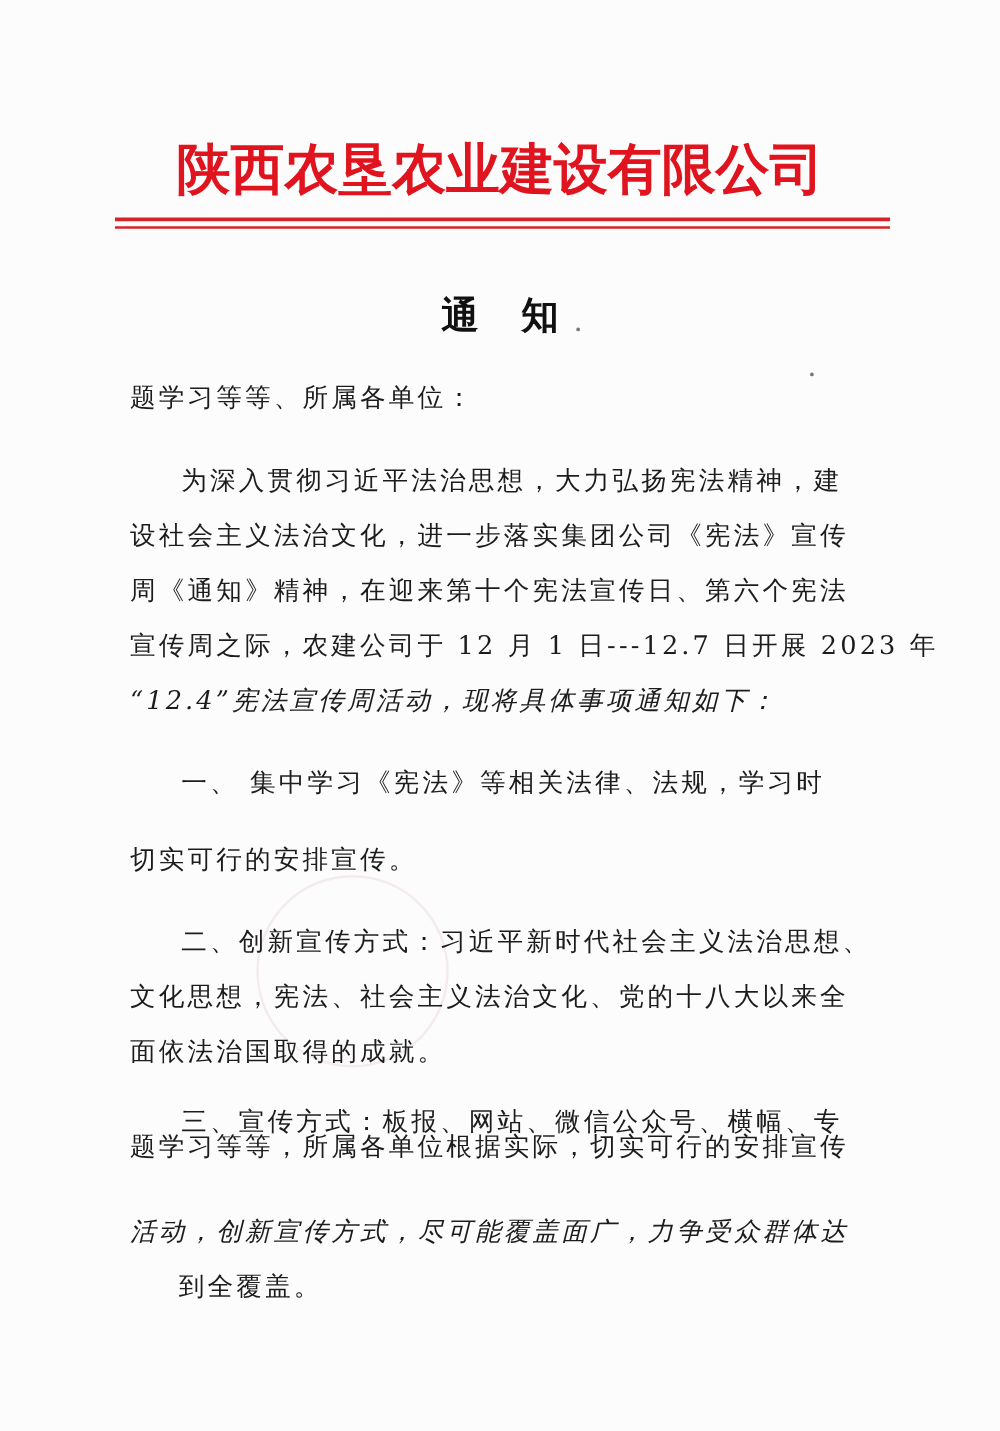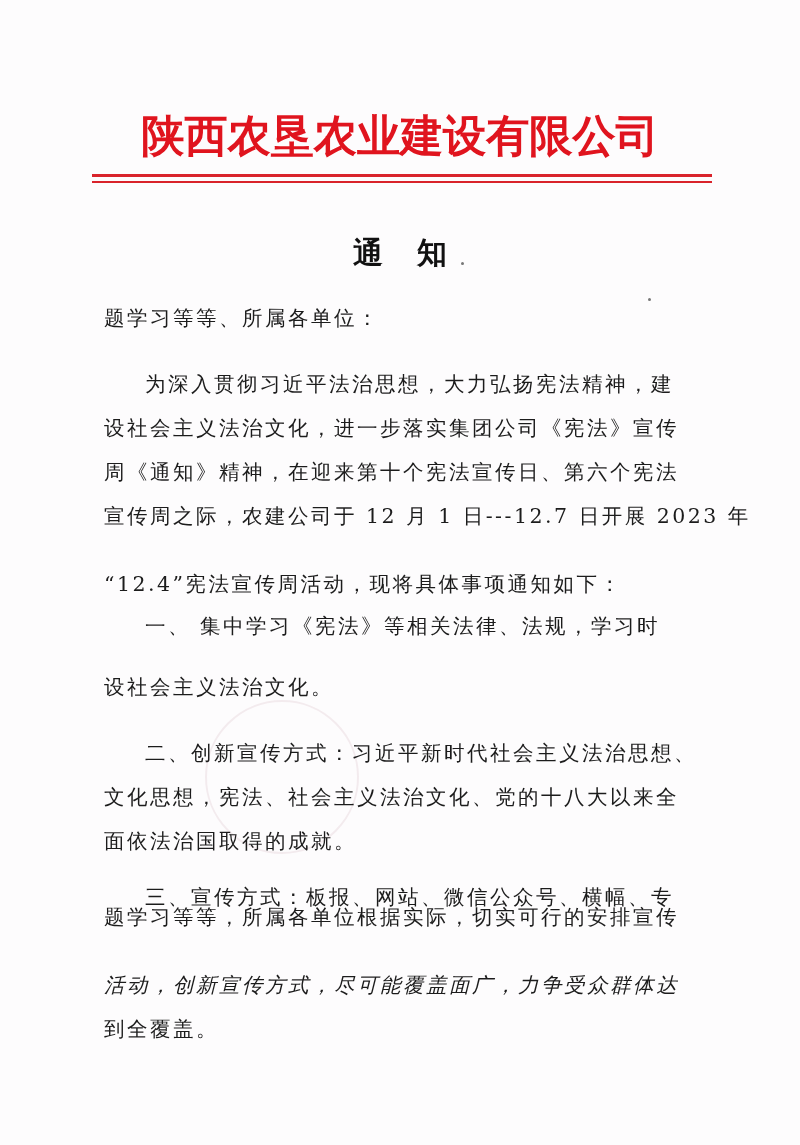--- a/index.html
+++ b/index.html
@@ -113,27 +113,27 @@
   <div class="speck" style="left:461px;top:262px;"></div>
   <div class="speck" style="left:648px;top:298px;"></div>
 
   <div class="body-text" style="top:0;">
     <div class="line" style="top:303px;">题学习等等、所属各单位：</div>
 
     <div class="line indent" style="top:369px;">为深入贯彻习近平法治思想，大力弘扬宪法精神，建</div>
     <div class="line" style="top:413px;">设社会主义法治文化，进一步落实集团公司《宪法》宣传</div>
     <div class="line" style="top:457px;">周《通知》精神，在迎来第十个宪法宣传日、第六个宪法</div>
     <div class="line" style="top:501px;">宣传周之际，农建公司于 12 月 1 日---12.7 日开展 2023 年</div>
-    <div class="line" style="top:569px;">“12.4”宪法宣传周活动，现将具体事项通知如下：</div>
+    <div class="line" style="top:545px;font-style:italic;">“12.4”宪法宣传周活动，现将具体事项通知如下：</div>
 
     <div class="line indent" style="top:611px;">一、 集中学习《宪法》等相关法律、法规，学习时</div>
-    <div class="line" style="top:672px;">设社会主义法治文化。</div>
+    <div class="line" style="top:672px;">切实可行的安排宣传。</div>
 
     <div class="line indent" style="top:738px;">二、创新宣传方式：习近平新时代社会主义法治思想、</div>
     <div class="line" style="top:782px;">文化思想，宪法、社会主义法治文化、党的十八大以来全</div>
     <div class="line" style="top:826px;">面依法治国取得的成就。</div>
 
     <div class="line indent" style="top:882px;text-align:right;">三、宣传方式：板报、网站、微信公众号、横幅、专</div>
     <div class="line" style="top:902px;">题学习等等，所属各单位根据实际，切实可行的安排宣传</div>
     <div class="line" style="top:970px;font-style:italic;">活动，创新宣传方式，尽可能覆盖面广，力争受众群体达</div>
-    <div class="line" style="top:1014px;">到全覆盖。</div>
+    <div class="line" style="top:1014px;margin-left:39px;">到全覆盖。</div>
   </div>
 </div>
 
 </body></html>

